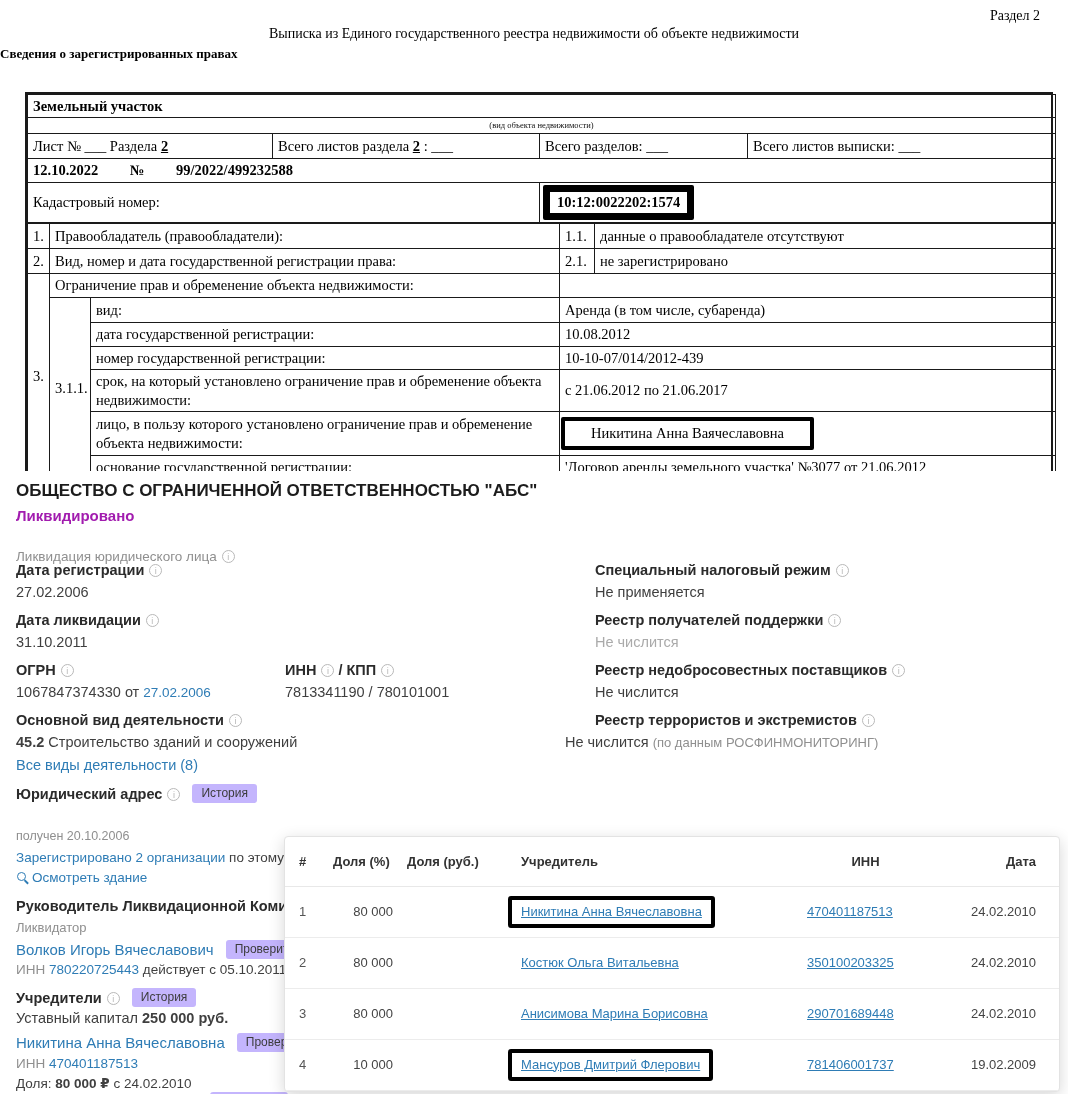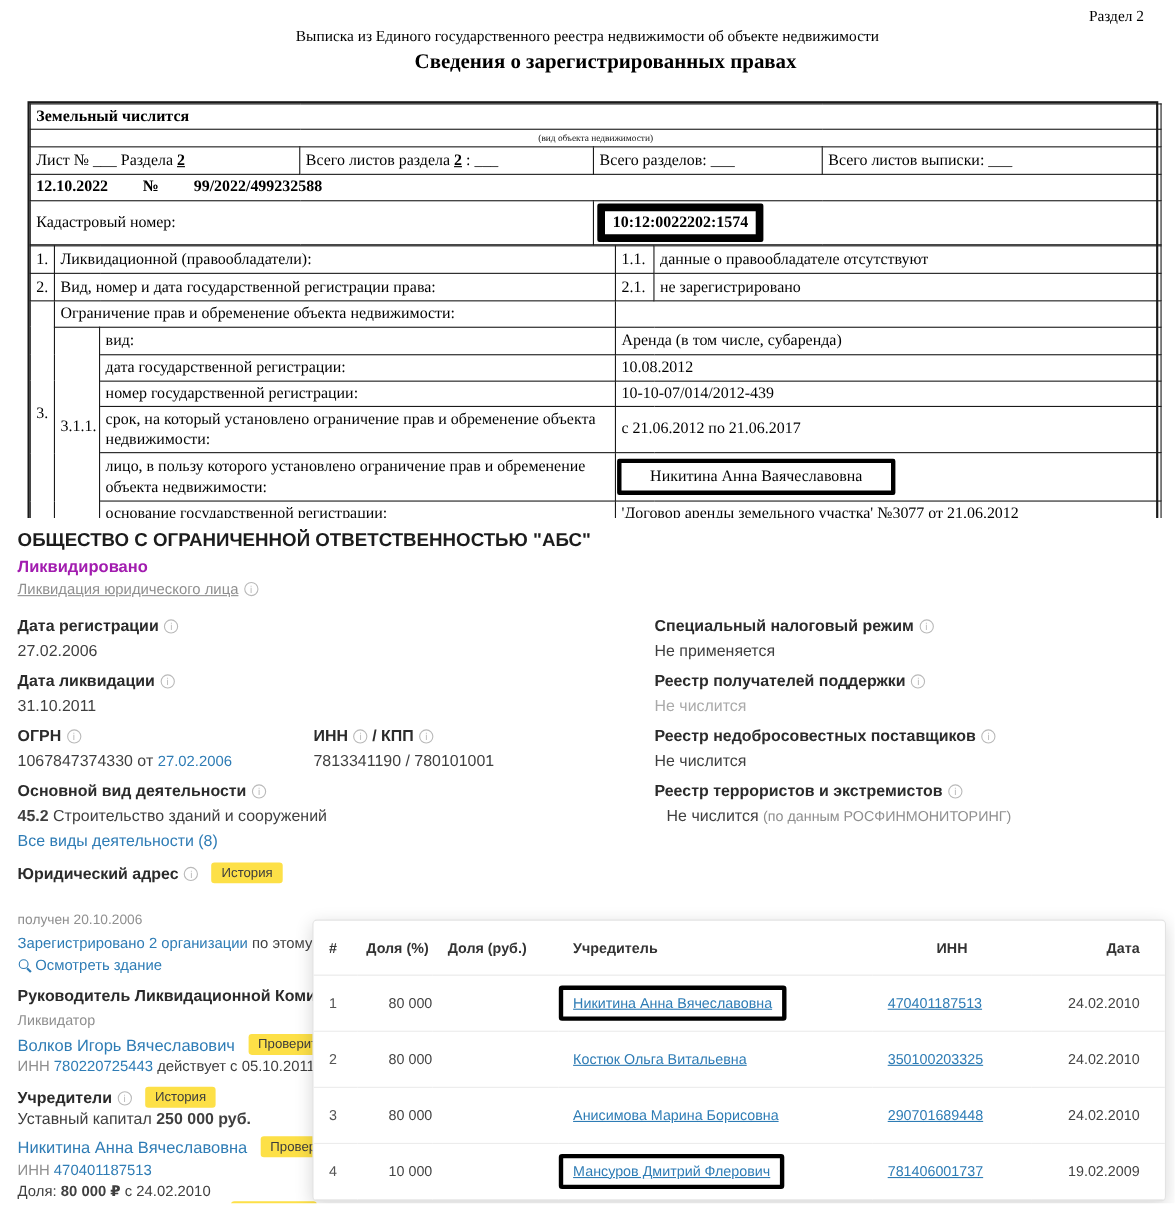--- a/index.html
+++ b/index.html
@@ -4,21 +4,21 @@
 <style>
   * { box-sizing: border-box; margin: 0; padding: 0; }
   body { background:#fff; }
   #page { position:relative; width:1068px; height:1094px; background:#fff; overflow:hidden; }
 
   
   .doc { position:relative; height:471px; overflow:hidden;
          font-family:"Liberation Serif","DejaVu Serif",serif; color:#000; }
   .doc-section-label { position:absolute; top:8px; right:28px; font-size:14px; }
   .doc-title { text-align:center; padding-top:26px; font-size:14px; }
-  .doc-subtitle { text-align:center; font-weight:bold; font-size:19px; margin-top:4px;padding-left:33px; }
+  .doc-subtitle { text-align:left; font-weight:bold; font-size:13px; margin-top:4px; }
 
   .egrn-wrap { position:absolute; left:25px; top:92px; width:1028px; border:2px solid #1a1a1a; }
   .egrn-wrap table { border-collapse:collapse; width:100%; table-layout:fixed; font-size:14.5px; }
   .egrn-wrap td { border:1px solid #1a1a1a; padding:2px 5px; vertical-align:middle; line-height:1.25;
                   overflow:hidden; }
   .obj-type { font-weight:bold; height:22px; }
   .obj-caption { font-size:8.5px; text-align:center; height:13px; padding:0; color:#111; }
   .sheet-row td { height:25px; }
   .bu { font-weight:bold; text-decoration:underline; }
   .date-row td { height:24px; font-weight:bold; }
@@ -34,21 +34,21 @@
   .profile { position:relative; height:629px; overflow:hidden;
              font-family:"Liberation Sans","DejaVu Sans",sans-serif; color:#3f3f3f; font-size:14.5px; }
   .ab { position:absolute; left:16px; white-space:nowrap; }
   .lbl { font-weight:bold; color:#2b2b2b; font-size:14.5px; }
   .val { color:#3f3f3f; }
   .muted { color:#aaaaaa; }
   .small-gray { font-size:12.5px; color:#8f8f8f; }
   .link { color:#2e7cb5; text-decoration:none; cursor:pointer; }
   .company-h1 { font-size:17px; font-weight:bold; color:#1c1c1c; }
   .status-red { font-size:15px; font-weight:bold; color:#a21caf; }
-  .badge { display:inline-block; background:#fde047; color:#3c3c3c; font-size:12px;
+  .badge { display:inline-block; background:#c4b5fd; color:#3c3c3c; font-size:12px;
            padding:2px 9px 3px; border-radius:3px; margin-left:8px; vertical-align:2px; cursor:pointer; }
   .iicon { display:inline-block; width:13px; height:13px; border:1px solid #b9b9b9; border-radius:50%;
            color:#b9b9b9; font-size:9px; line-height:12px; text-align:center; margin-left:5px;
            vertical-align:1px; font-style:normal; cursor:pointer; }
   .mag { position:relative; display:inline-block; width:13px; height:13px; margin-right:3px; vertical-align:-2px; }
   .mag::before { content:""; position:absolute; width:7px; height:7px; border:1.5px solid #2e7cb5; border-radius:50%; left:1px; top:1px; }
   .mag::after { content:""; position:absolute; width:5px; height:1.5px; background:#2e7cb5; transform:rotate(45deg); left:8px; top:10px; }
 
   
   .popup { position:absolute; left:284px; top:365px; width:776px; height:256px; background:#fff;
@@ -83,21 +83,21 @@
 
       <table>
         <colgroup>
             <col style="width:245px">
             <col style="width:267px">
             <col style="width:208px">
             <col style="width:308px">
           </colgroup>
         <tbody>
             <tr>
-              <td class="obj-type" colspan="4">Земельный числится</td>
+              <td class="obj-type" colspan="4">Земельный участок</td>
             </tr>
         <tr>
               <td class="obj-caption" colspan="4">(вид объекта недвижимости)</td>
             </tr>
         <tr class="sheet-row">
           <td>
             <span>Лист №</span>
             <span>___</span>
             <span>Раздела</span>
             <span class="bu">2</span>
@@ -139,21 +139,21 @@
         <colgroup>
             <col style="width:22px">
             <col style="width:41px">
             <col style="width:469px">
             <col style="width:35px">
             <col style="width:461px">
           </colgroup>
         <tbody>
             <tr style="height:25px">
           <td class="numcell">1.</td>
-          <td colspan="2">Ликвидационной (правообладатели):</td>
+          <td colspan="2">Правообладатель (правообладатели):</td>
           <td>1.1.</td>
           <td>данные о правообладателе отсутствуют</td>
         </tr>
         <tr style="height:25px">
           <td class="numcell">2.</td>
           <td colspan="2">Вид, номер и дата государственной регистрации права:</td>
           <td>2.1.</td>
           <td>не зарегистрировано</td>
         </tr>
         <tr style="height:24px">
@@ -193,21 +193,21 @@
 
       </tbody>
         </table>
     </div>
   </div>
 
   <div class="profile">
 
     <div class="ab company-h1" style="top:10px">ОБЩЕСТВО С ОГРАНИЧЕННОЙ ОТВЕТСТВЕННОСТЬЮ "АБС"</div>
     <div class="ab status-red" style="top:36px">Ликвидировано</div>
-    <div class="ab" style="top:57px; font-size:13.5px; color:#8f8f8f;text-decoration:underline;">
+    <div class="ab" style="top:78px; font-size:13.5px; color:#8f8f8f;">
       <span>Ликвидация юридического лица</span><span class="iicon">i</span>
     </div>
 
     <div class="ab" style="top:91px">
       <span class="lbl">Дата регистрации</span><span class="iicon">i</span>
     </div>
     <div class="ab val" style="top:113px">27.02.2006</div>
 
     <div class="ab" style="top:141px">
       <span class="lbl">Дата ликвидации</span><span class="iicon">i</span>
@@ -300,21 +300,21 @@
     <div class="ab muted" style="top:163px; left:595px">Не числится</div>
 
     <div class="ab" style="top:191px; left:595px">
       <span class="lbl">Реестр недобросовестных поставщиков</span><span class="iicon">i</span>
     </div>
     <div class="ab val" style="top:213px; left:595px">Не числится</div>
 
     <div class="ab" style="top:241px; left:595px">
       <span class="lbl">Реестр террористов и экстремистов</span><span class="iicon">i</span>
     </div>
-    <div class="ab val" style="top:263px; left:606px">
+    <div class="ab val" style="top:263px; left:565px">
       <span>Не числится</span>
       <span class="small-gray" style="font-size:13px">(по данным РОСФИНМОНИТОРИНГ)</span>
     </div>
 
     <div class="popup">
       <table>
         <tbody>
             <tr>
           <th class="c-num">#</th>
           <th class="c-pct">Доля (%)</th>

